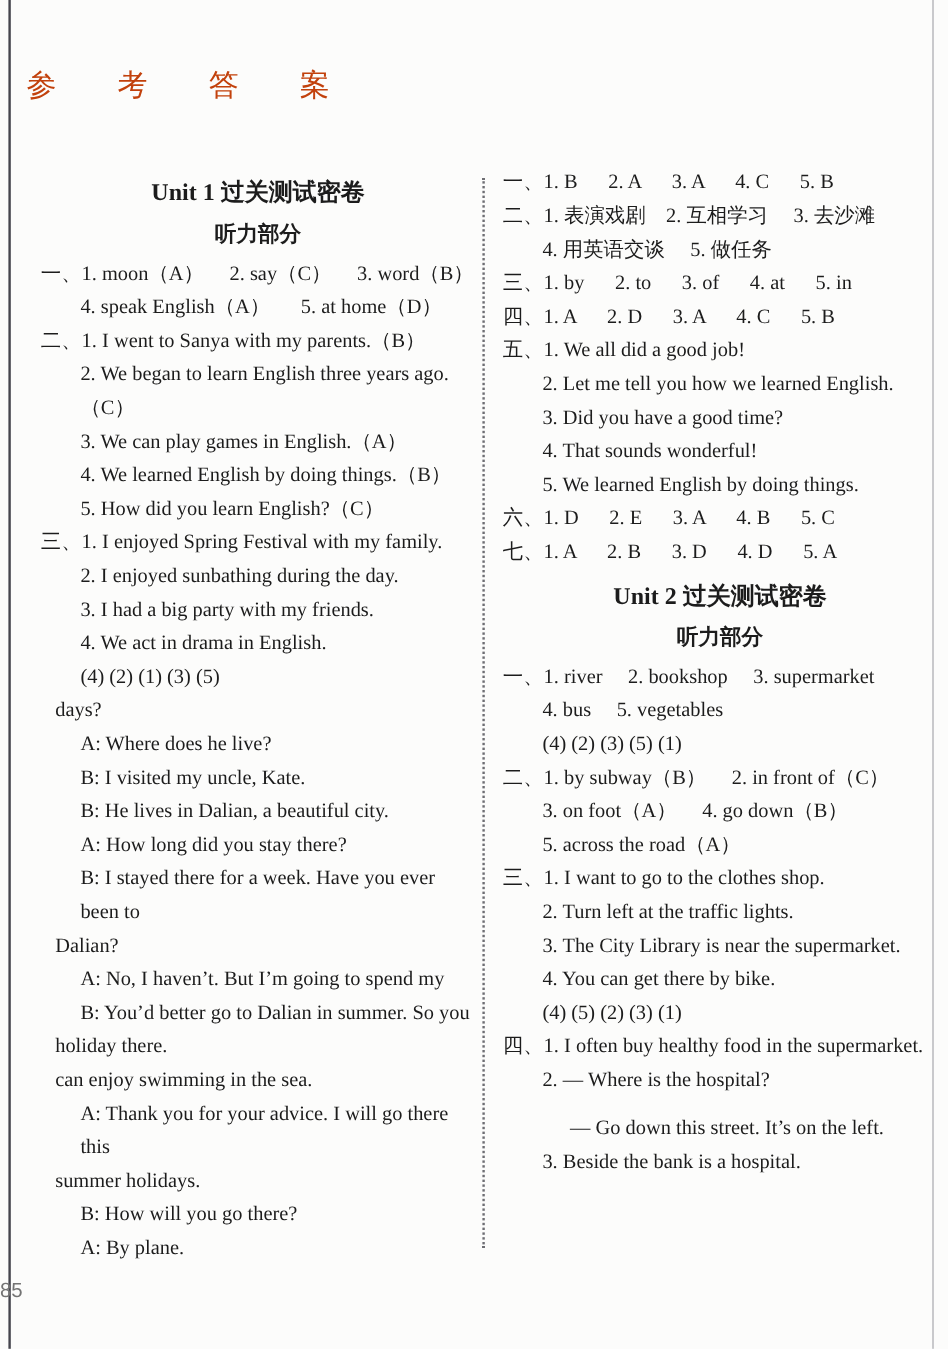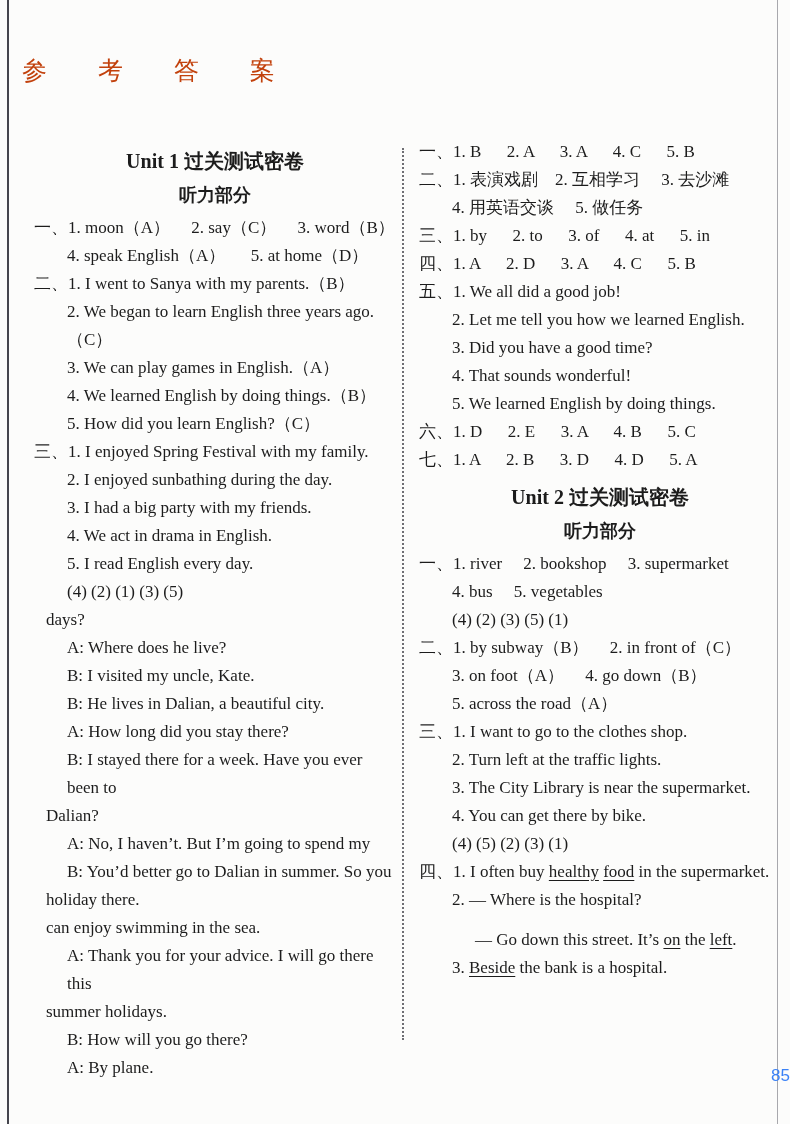--- a/index.html
+++ b/index.html
@@ -46,26 +46,26 @@
   }
   .h2 {
     text-align: center; font-weight: bold; font-size: 18px;
     line-height: 28px; margin: 5px 0 5px;
   }
   .item { padding-left: 0; }
   .cont { padding-left: 33px; }
   .wrap { padding-left: 12px; }
   .wrap2 { padding-left: 56px; margin-top: 12px; }
   .marker { display: inline-block; min-width: 33px; }
-  .u { text-decoration: underline; text-underline-offset: 3px; }
+  .u { text-underline-offset: 3px; }
   .pageno {
     position: absolute; top: 1066px; left: 0; width: 100%;
-    text-align: right;
+    text-align: left;
     font-family: "Liberation Sans", "DejaVu Sans", sans-serif;
-    font-size: 17px; color: #3b82f6;
+    font-size: 17px; color: #737373;
   }
 </style>
 </head>
 <body>
 
 <div class="edge-left"></div>
 <div class="edge-right"></div>
 
 <div class="title">参 考 答 案</div>
 
@@ -78,21 +78,20 @@
     <div class="ln cont"><span>4. speak English（A）      5. at home（D）</span></div>
     <div class="ln item"><span class="marker">二、</span><span>1. I went to Sanya with my parents.（B）</span></div>
     <div class="ln cont"><span>2. We began to learn English three years ago.（C）</span></div>
     <div class="ln cont"><span>3. We can play games in English.（A）</span></div>
     <div class="ln cont"><span>4. We learned English by doing things.（B）</span></div>
     <div class="ln cont"><span>5. How did you learn English?（C）</span></div>
     <div class="ln item"><span class="marker">三、</span><span>1. I enjoyed Spring Festival with my family.</span></div>
     <div class="ln cont"><span>2. I enjoyed sunbathing during the day.</span></div>
     <div class="ln cont"><span>3. I had a big party with my friends.</span></div>
     <div class="ln cont"><span>4. We act in drama in English.</span></div>
-    <div class="ln cont"><span>5. I read English every day.</span></div>
     <div class="ln cont"><span>(4) (2) (1) (3) (5)</span></div>
     <div class="ln wrap"><span>days?</span></div>
     <div class="ln cont"><span>A: Where does he live?</span></div>
     <div class="ln cont"><span>B: I visited my uncle, Kate.</span></div>
     <div class="ln cont"><span>B: He lives in Dalian, a beautiful city.</span></div>
     <div class="ln cont"><span>A: How long did you stay there?</span></div>
     <div class="ln cont"><span>B: I stayed there for a week. Have you ever been to</span></div>
     <div class="ln wrap"><span>Dalian?</span></div>
     <div class="ln cont"><span>A: No, I haven’t. But I’m going to spend my</span></div>
     <div class="ln cont"><span>B: You’d better go to Dalian in summer. So you</span></div>

